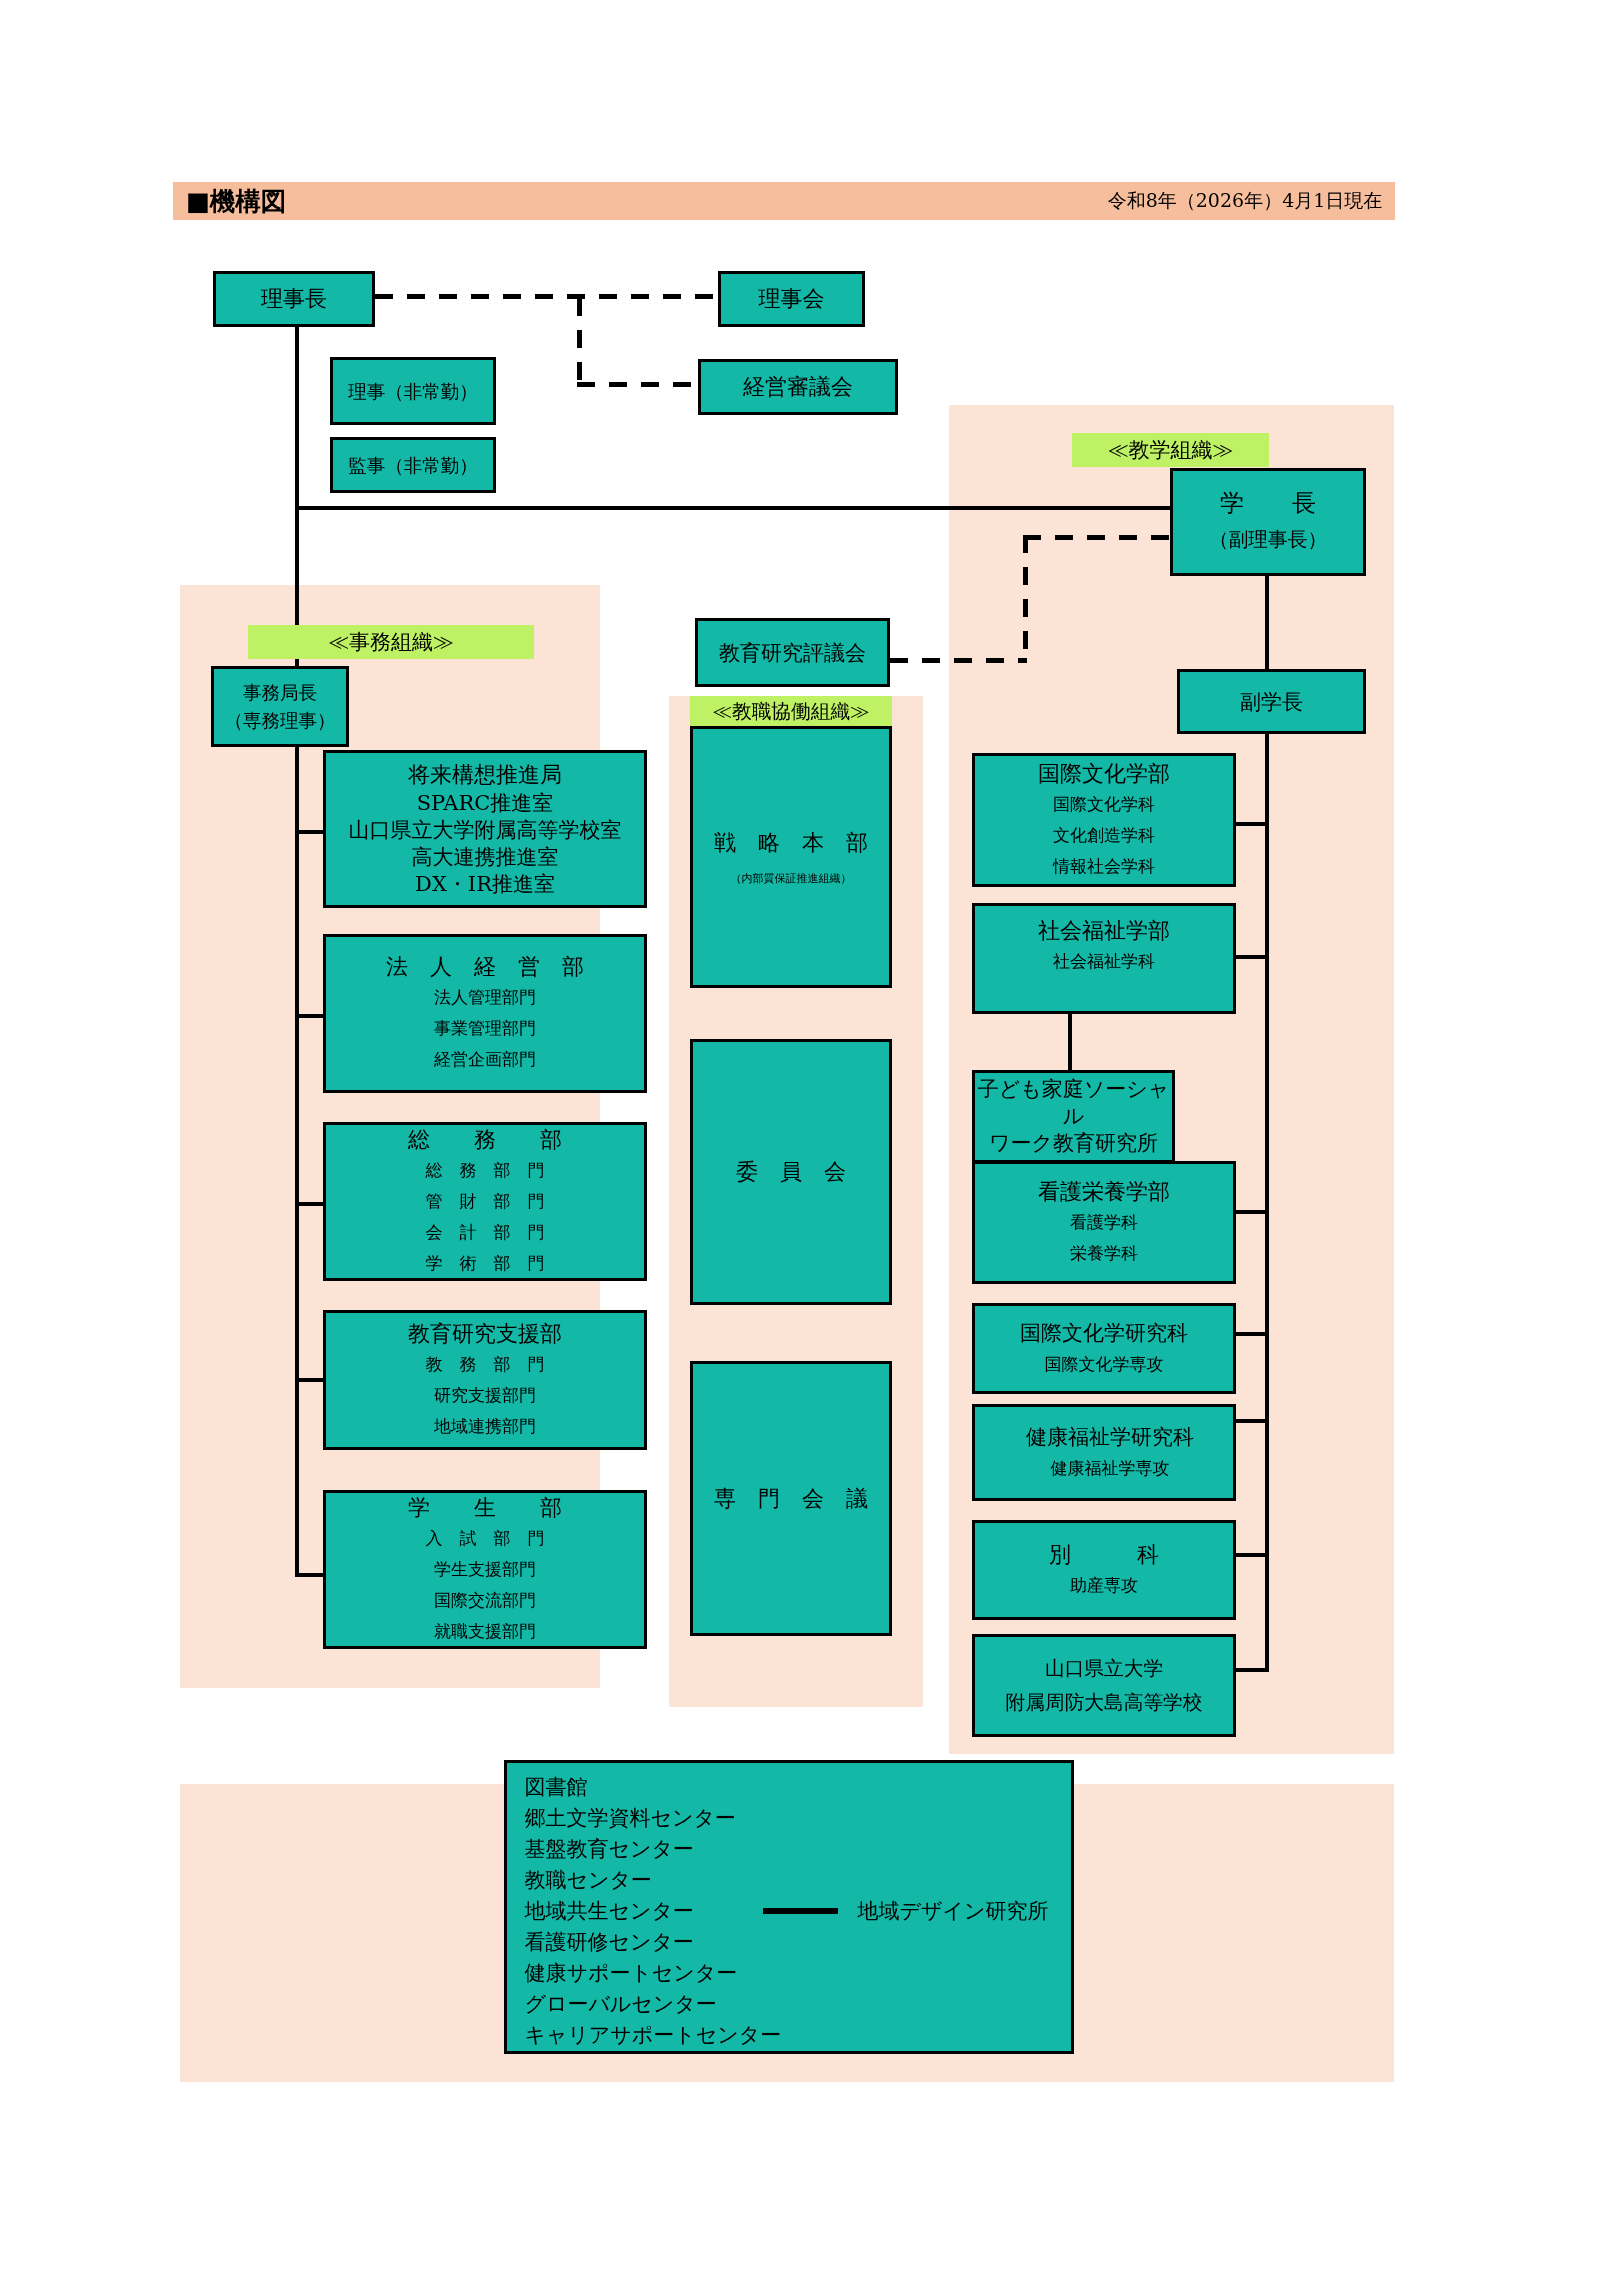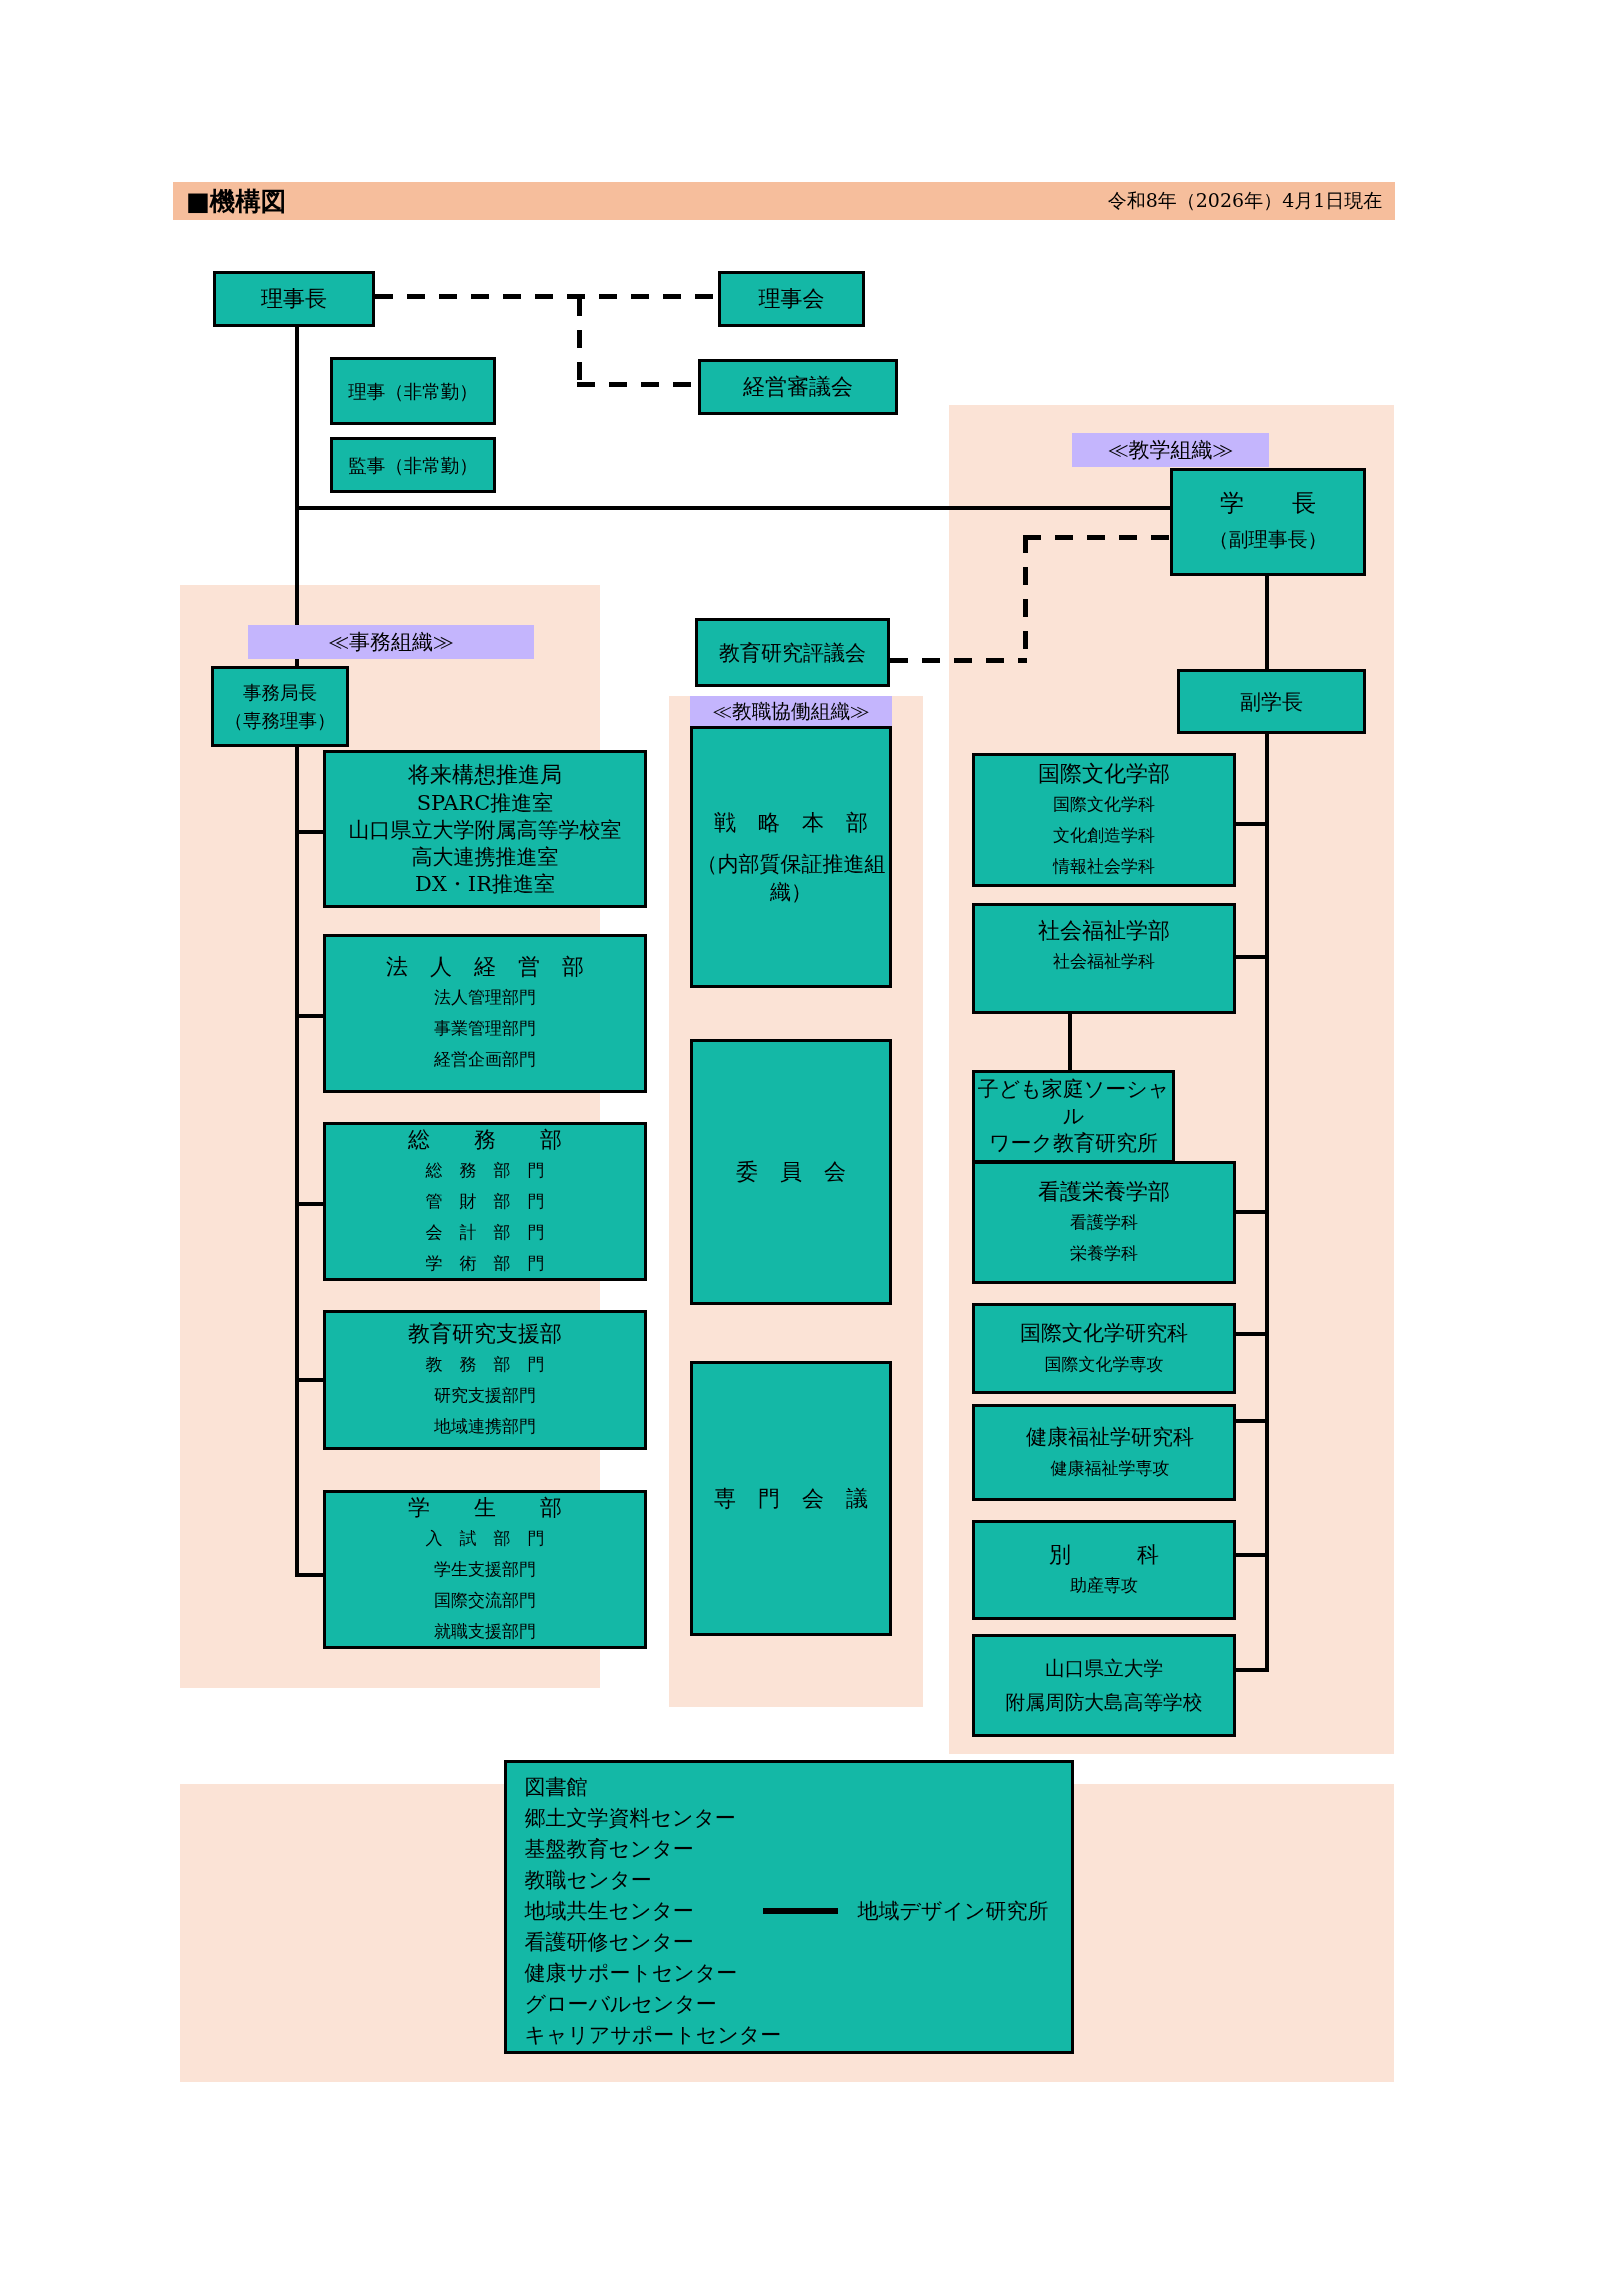--- a/index.html
+++ b/index.html
@@ -14,21 +14,21 @@
   #panel-bottom{left:180px;top:1784px;width:1214px;height:298px;}
 
   
   .header-bar{position:absolute;left:173px;top:182px;width:1222px;height:38px;background:#F6BE9C;
               display:flex;align-items:center;justify-content:space-between;z-index:4;
               padding:0 12.7px;box-sizing:border-box;}
   .header-title{font-family:"DejaVu Sans","Liberation Sans",sans-serif;font-weight:bold;font-size:25.5px;}
   .header-date{font-size:19px;}
 
   
-  .seclabel{position:absolute;background:#c4b5fd;display:flex;align-items:center;justify-content:center;
+  .seclabel{position:absolute;background:#bef264;display:flex;align-items:center;justify-content:center;
             font-size:21px;z-index:3;}
   #label-jimu{left:248px;top:625px;width:286px;height:34px;}
   #label-kyogaku{left:1072px;top:433px;width:197px;height:34px;}
   #label-coop{left:690px;top:696px;width:202px;height:30px;font-size:19.7px;}
 
   
   .ln{position:absolute;background:#000;z-index:1;}
   .dash-h{position:absolute;z-index:1;height:4.6px;
           background:repeating-linear-gradient(90deg,#000 0 18.5px,transparent 18.5px 32px);}
   .dash-v{position:absolute;z-index:1;width:4.6px;
@@ -199,21 +199,21 @@
   <div class="box admin-box" id="bx-gakusei">
     <span class="t38">学　　生　　部</span>
     <span class="sub">入　試　部　門</span>
     <span class="sub">学生支援部門</span>
     <span class="sub">国際交流部門</span>
     <span class="sub">就職支援部門</span>
   </div>
 
   <div class="box coop-box" id="bx-senryaku">
     <span class="t38" style="margin-bottom:12.7px;">戦　略　本　部</span>
-    <span style="font-size:21px;">（内部質保証推進組織）</span>
+    <span style="font-size:11px;">（内部質保証推進組織）</span>
   </div>
   <div class="box coop-box t38" id="bx-iinkai">
     <span>委　員　会</span>
   </div>
   <div class="box coop-box t38" id="bx-senmon">
     <span>専　門　会　議</span>
   </div>
 
   <div class="box fac-box" id="bx-kokusai">
     <span class="t38">国際文化学部</span>

